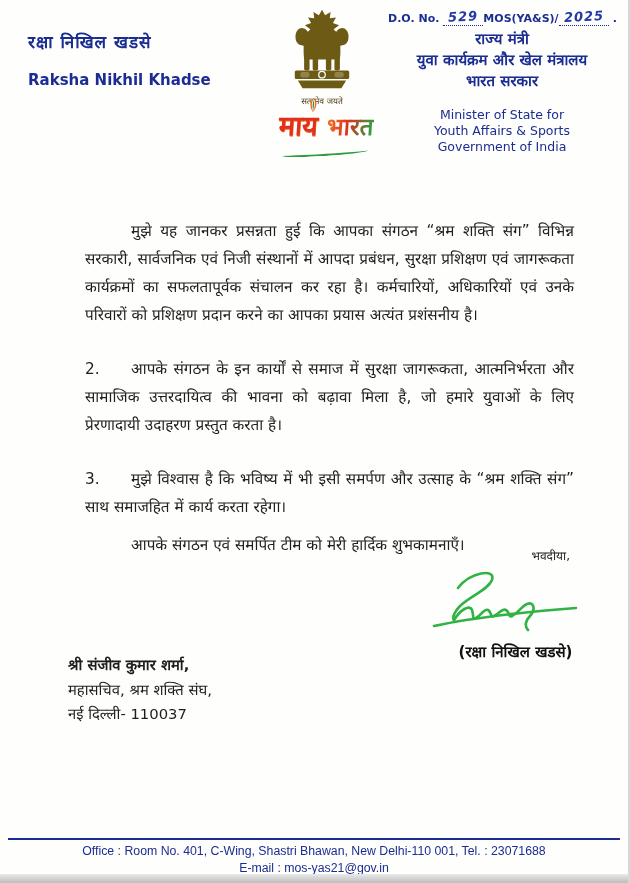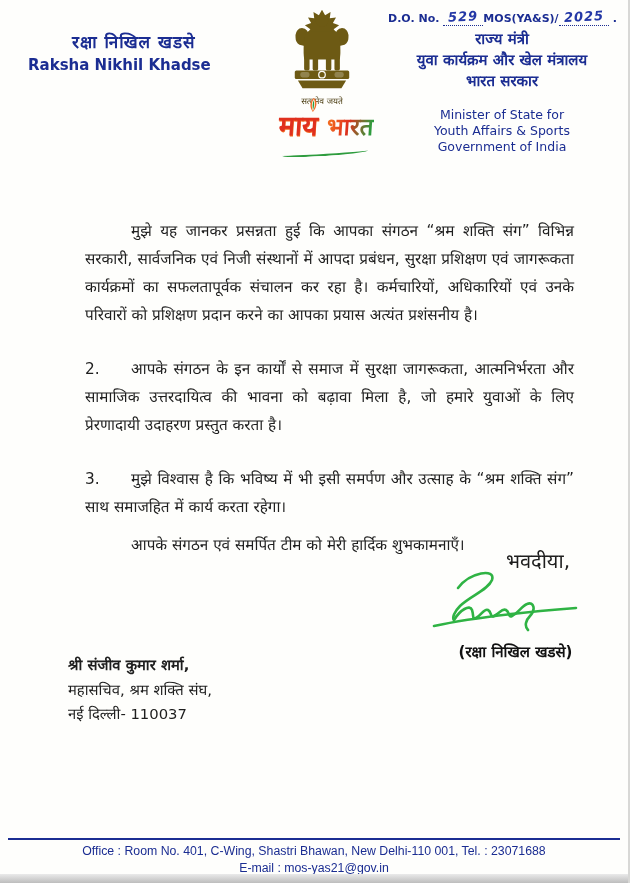--- a/index.html
+++ b/index.html
@@ -9,22 +9,22 @@
     width: 630px;
     height: 883px;
     margin: 0 auto;
     background: #fefefc;
     overflow: hidden;
     font-family: "DejaVu Sans", "Liberation Sans", sans-serif;
     border-right: 2px solid #d8d8d6;
   }
   
   .sender-block { position: absolute; left: 28px; top: 30px; color: #1b2d92; }
-  .sender-hi { font-size: 17px; font-weight: bold; letter-spacing: 1px; margin-left: 44px; }
-  .sender-en { font-size: 15px; font-weight: bold; margin-top: 3px; }
+  .sender-hi { font-size: 17px; font-weight: bold; letter-spacing: 1px; }
+  .sender-en { font-size: 15px; font-weight: bold; margin-top: 18px; }
 
   .emblem-wrap { position: absolute; left: 281px; top: 8px; width: 82px; text-align: center; }
   .emblem-motto { font-size: 8.5px; color: #4a3c10; margin-top: 1px; white-space: nowrap; }
 
   .mybharat { position: absolute; left: 276px; top: 106px; width: 100px; height: 52px; text-align: center; white-space: nowrap; }
   .logo-my {
     font-size: 27px; font-weight: bold; color: #e0301e;
     display: inline-block; transform: skew(-4deg);
     text-shadow: 0.5px 0.5px 0 #f26a21;
     position: relative;
@@ -63,21 +63,21 @@
     position: absolute; left: 85px; top: 191px; width: 489px;
     color: #1e1e1e; font-size: 15.3px; line-height: 28px; text-align: justify;
   }
   .salutation { font-weight: bold; text-align: left; }
   .para { margin-top: 26px; }
   .para.indent { text-indent: 46px; }
   .pnum { display: inline-block; width: 46px; text-indent: 0; }
   .closing { margin-top: 10px; text-indent: 46px; text-align: left; }
 
   
-  .valediction { position: absolute; right: 58px; top: 547px; font-size: 20px; color: #1e1e1e; }
+  .valediction { position: absolute; right: 58px; top: 547px; font-size: 12px; color: #1e1e1e; }
   .signature { position: absolute; left: 430px; top: 566px; }
   .signatory { position: absolute; left: 428px; top: 641px; width: 175px; text-align: center;
     font-size: 15px; font-weight: bold; color: #111; white-space: nowrap; }
 
   
   .recipient { position: absolute; left: 68px; top: 653px; color: #1e1e1e; font-size: 14.8px; line-height: 24.5px; }
   .recipient .name { font-weight: bold; }
 
   
   .footer-rule { position: absolute; left: 8px; right: 8px; top: 838px; height: 2px; background: #1b2d92; }

